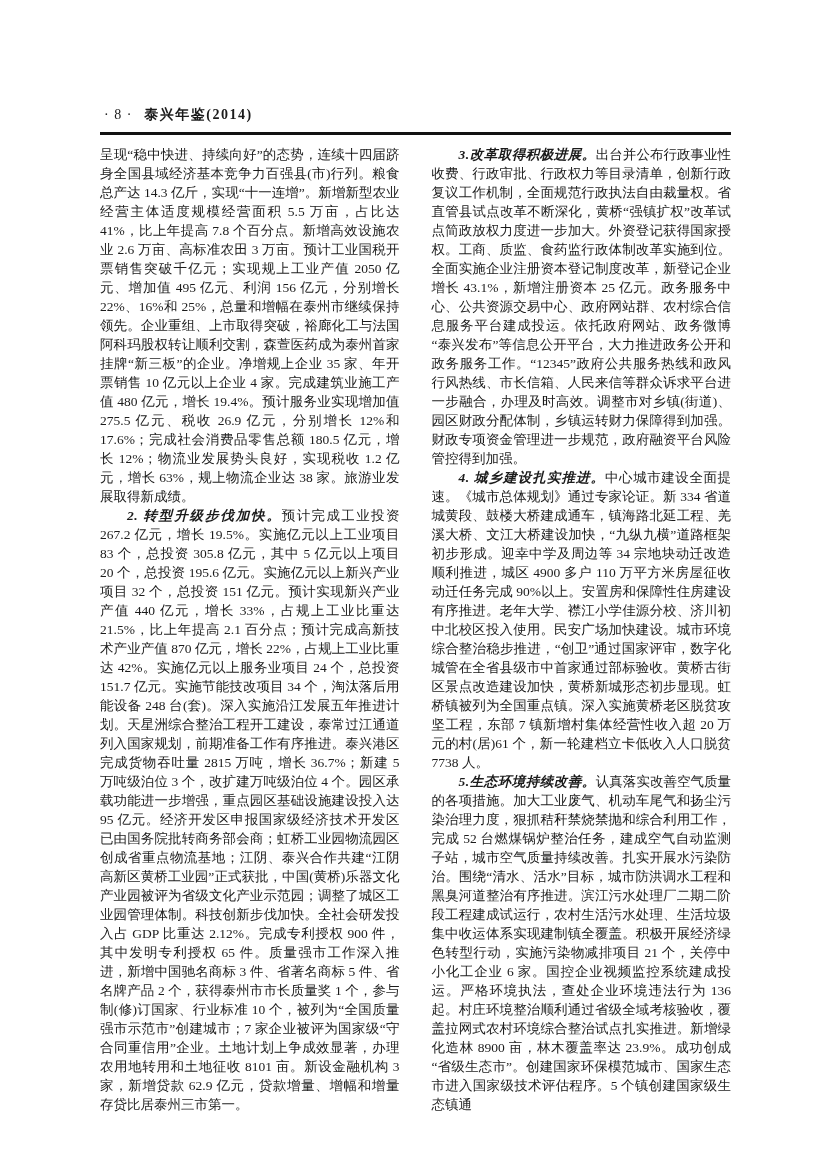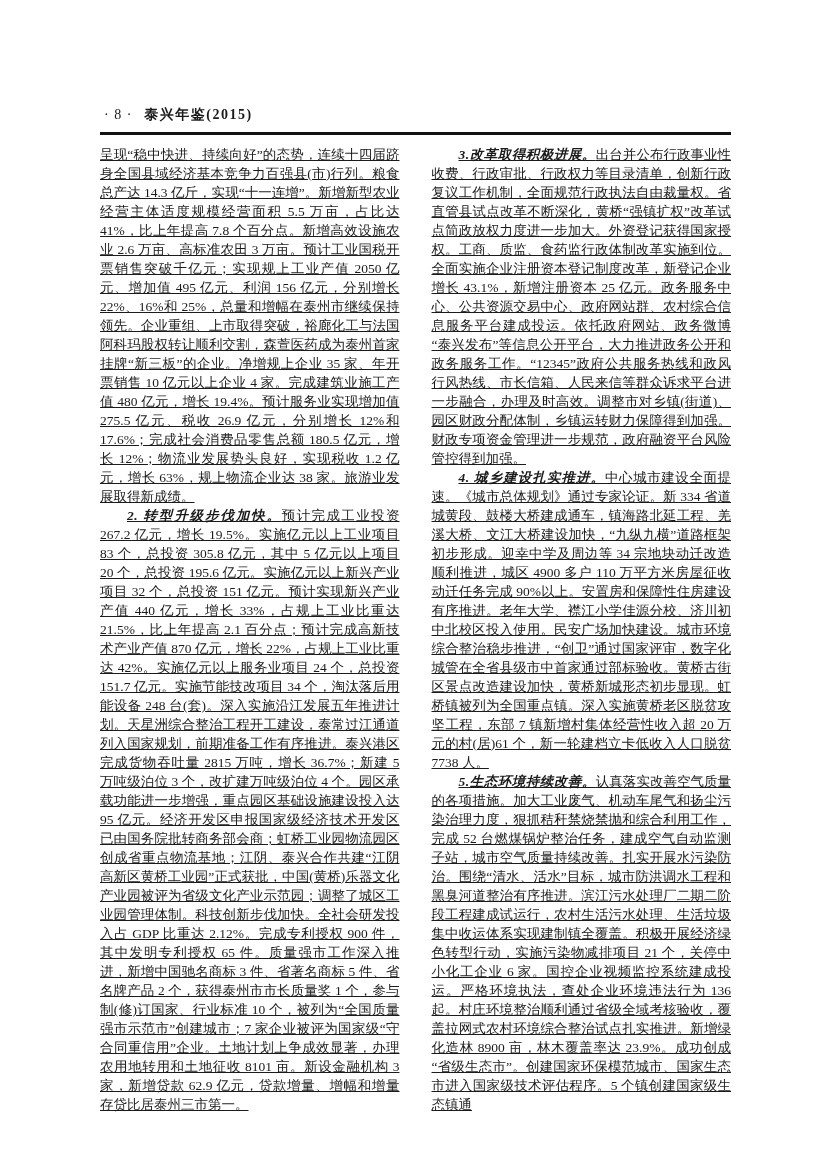--- a/index.html
+++ b/index.html
@@ -37,21 +37,20 @@
     letter-spacing: 1.5px;
   }
   .header-rule {
     border: none;
     border-bottom: 3px solid #121212;
     margin: 8px 0 10px 0;
   }
   .columns {
     display: flex;
     gap: 32px;
-    text-decoration: underline;
   }
   .column {
     width: 308px;
     font-size: 13.5px;
     line-height: 19px;
     text-align: justify;
   }
   .column p {
     margin: 0;
     text-indent: 2em;
@@ -65,21 +64,21 @@
     letter-spacing: 0.5px;
   }
 </style>
 </head>
 <body>
 
 <div class="page">
 
   <div class="running-header">
     <span class="page-number">· 8 ·</span>
-    <span class="book-title">泰兴年鉴(2015)</span>
+    <span class="book-title">泰兴年鉴(2014)</span>
   </div>
 
   <hr class="header-rule">
 
   <div class="columns">
 
     <div class="column">
       <p class="continuation"><span>呈现“稳中快进、持续向好”的态势，连续十四届跻身全国县域经济基本竞争力百强县(市)行列。粮食总产达 14.3 亿斤，实现“十一连增”。新增新型农业经营主体适度规模经营面积 5.5 万亩，占比达 41%，比上年提高 7.8 个百分点。新增高效设施农业 2.6 万亩、高标准农田 3 万亩。预计工业国税开票销售突破千亿元；实现规上工业产值 2050 亿元、增加值 495 亿元、利润 156 亿元，分别增长 22%、16%和 25%，总量和增幅在泰州市继续保持领先。企业重组、上市取得突破，裕廊化工与法国阿科玛股权转让顺利交割，森萱医药成为泰州首家挂牌“新三板”的企业。净增规上企业 35 家、年开票销售 10 亿元以上企业 4 家。完成建筑业施工产值 480 亿元，增长 19.4%。预计服务业实现增加值 275.5 亿元、税收 26.9 亿元，分别增长 12%和 17.6%；完成社会消费品零售总额 180.5 亿元，增长 12%；物流业发展势头良好，实现税收 1.2 亿元，增长 63%，规上物流企业达 38 家。旅游业发展取得新成绩。</span></p>
       <p><span class="section-heading">2. 转型升级步伐加快。</span><span>预计完成工业投资 267.2 亿元，增长 19.5%。实施亿元以上工业项目 83 个，总投资 305.8 亿元，其中 5 亿元以上项目 20 个，总投资 195.6 亿元。实施亿元以上新兴产业项目 32 个，总投资 151 亿元。预计实现新兴产业产值 440 亿元，增长 33%，占规上工业比重达 21.5%，比上年提高 2.1 百分点；预计完成高新技术产业产值 870 亿元，增长 22%，占规上工业比重达 42%。实施亿元以上服务业项目 24 个，总投资 151.7 亿元。实施节能技改项目 34 个，淘汰落后用能设备 248 台(套)。深入实施沿江发展五年推进计划。天星洲综合整治工程开工建设，泰常过江通道列入国家规划，前期准备工作有序推进。泰兴港区完成货物吞吐量 2815 万吨，增长 36.7%；新建 5 万吨级泊位 3 个，改扩建万吨级泊位 4 个。园区承载功能进一步增强，重点园区基础设施建设投入达 95 亿元。经济开发区申报国家级经济技术开发区已由国务院批转商务部会商；虹桥工业园物流园区创成省重点物流基地；江阴、泰兴合作共建“江阴高新区黄桥工业园”正式获批，中国(黄桥)乐器文化产业园被评为省级文化产业示范园；调整了城区工业园管理体制。科技创新步伐加快。全社会研发投入占 GDP 比重达 2.12%。完成专利授权 900 件，其中发明专利授权 65 件。质量强市工作深入推进，新增中国驰名商标 3 件、省著名商标 5 件、省名牌产品 2 个，获得泰州市市长质量奖 1 个，参与制(修)订国家、行业标准 10 个，被列为“全国质量强市示范市”创建城市；7 家企业被评为国家级“守合同重信用”企业。土地计划上争成效显著，办理农用地转用和土地征收 8101 亩。新设金融机构 3 家，新增贷款 62.9 亿元，贷款增量、增幅和增量存贷比居泰州三市第一。</span></p>
     </div>

